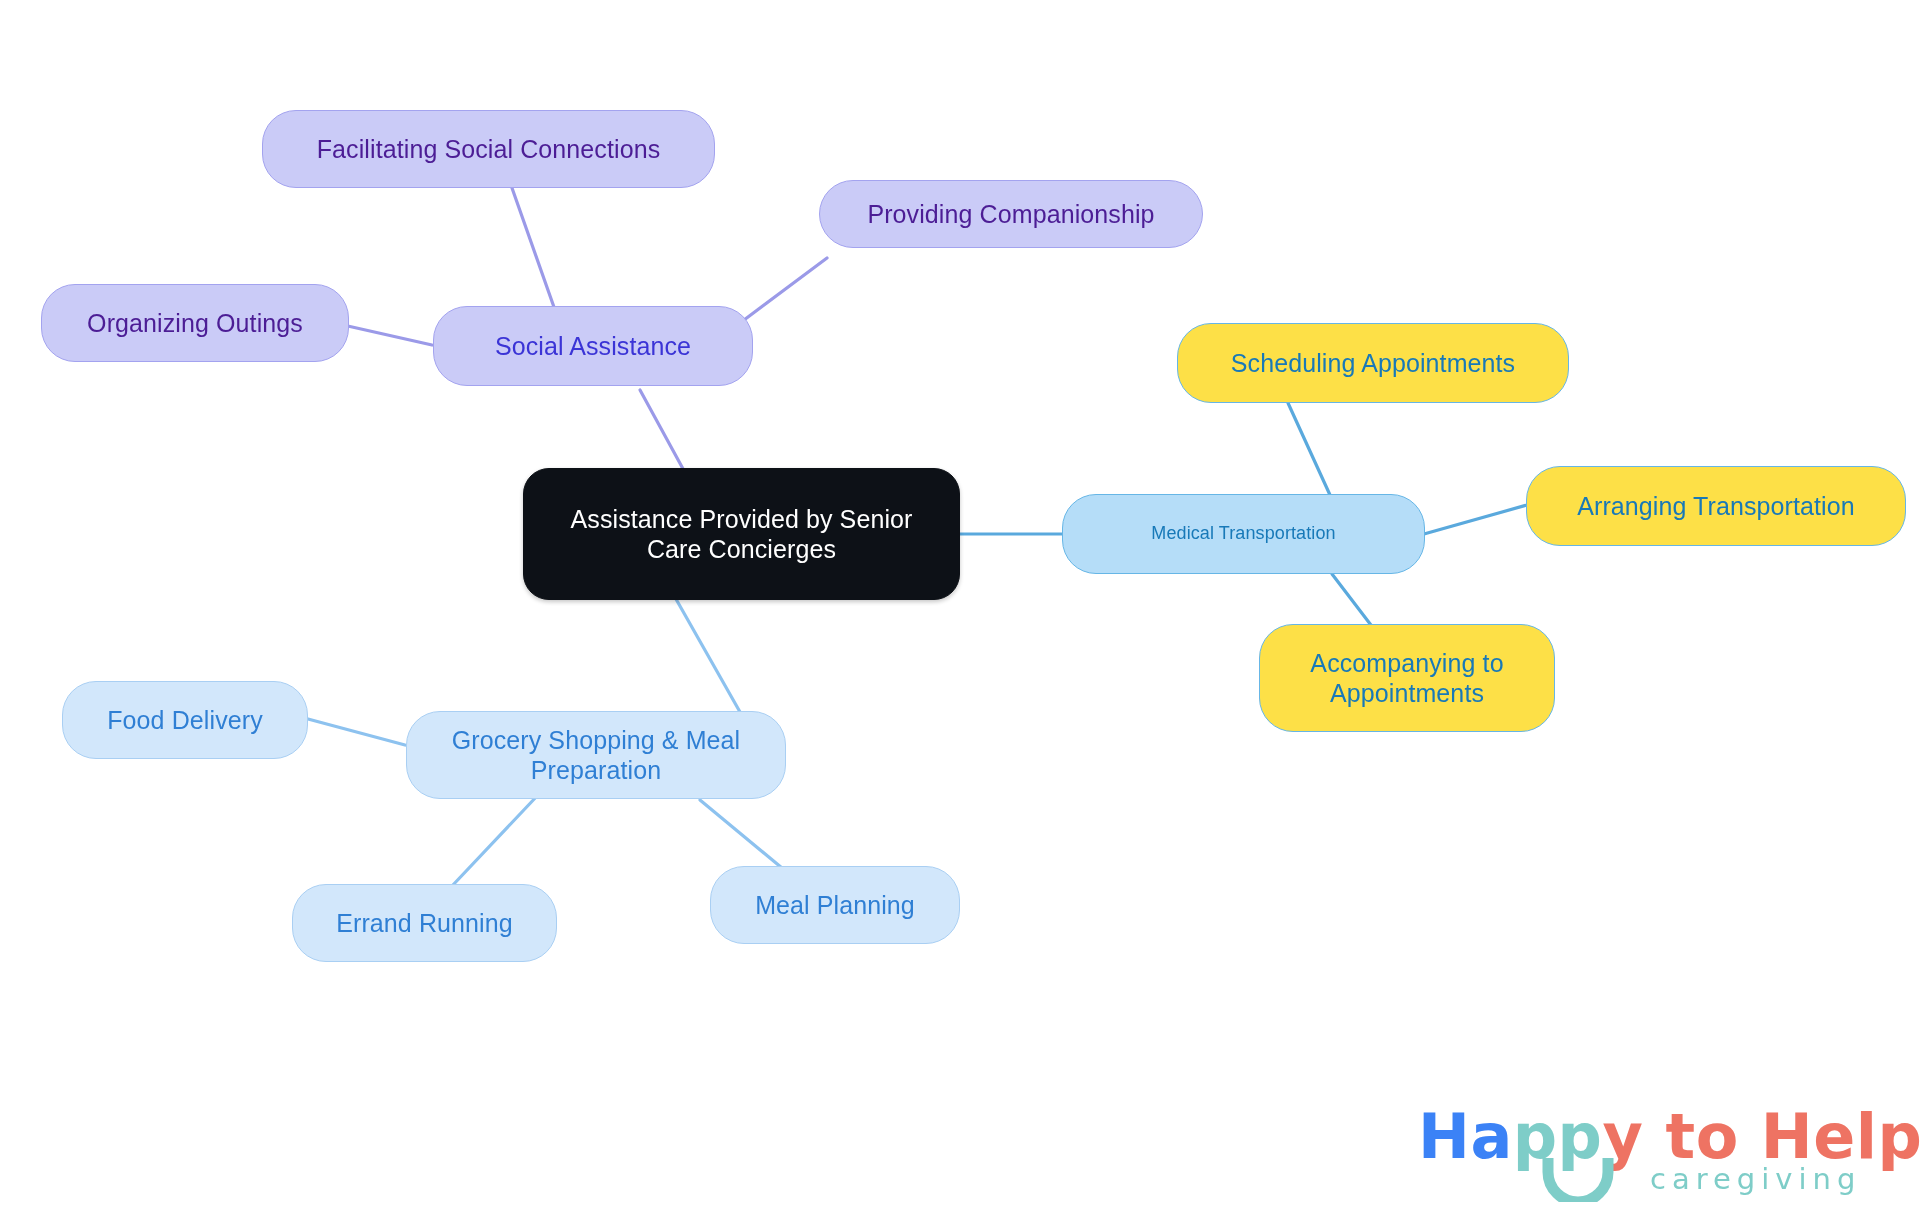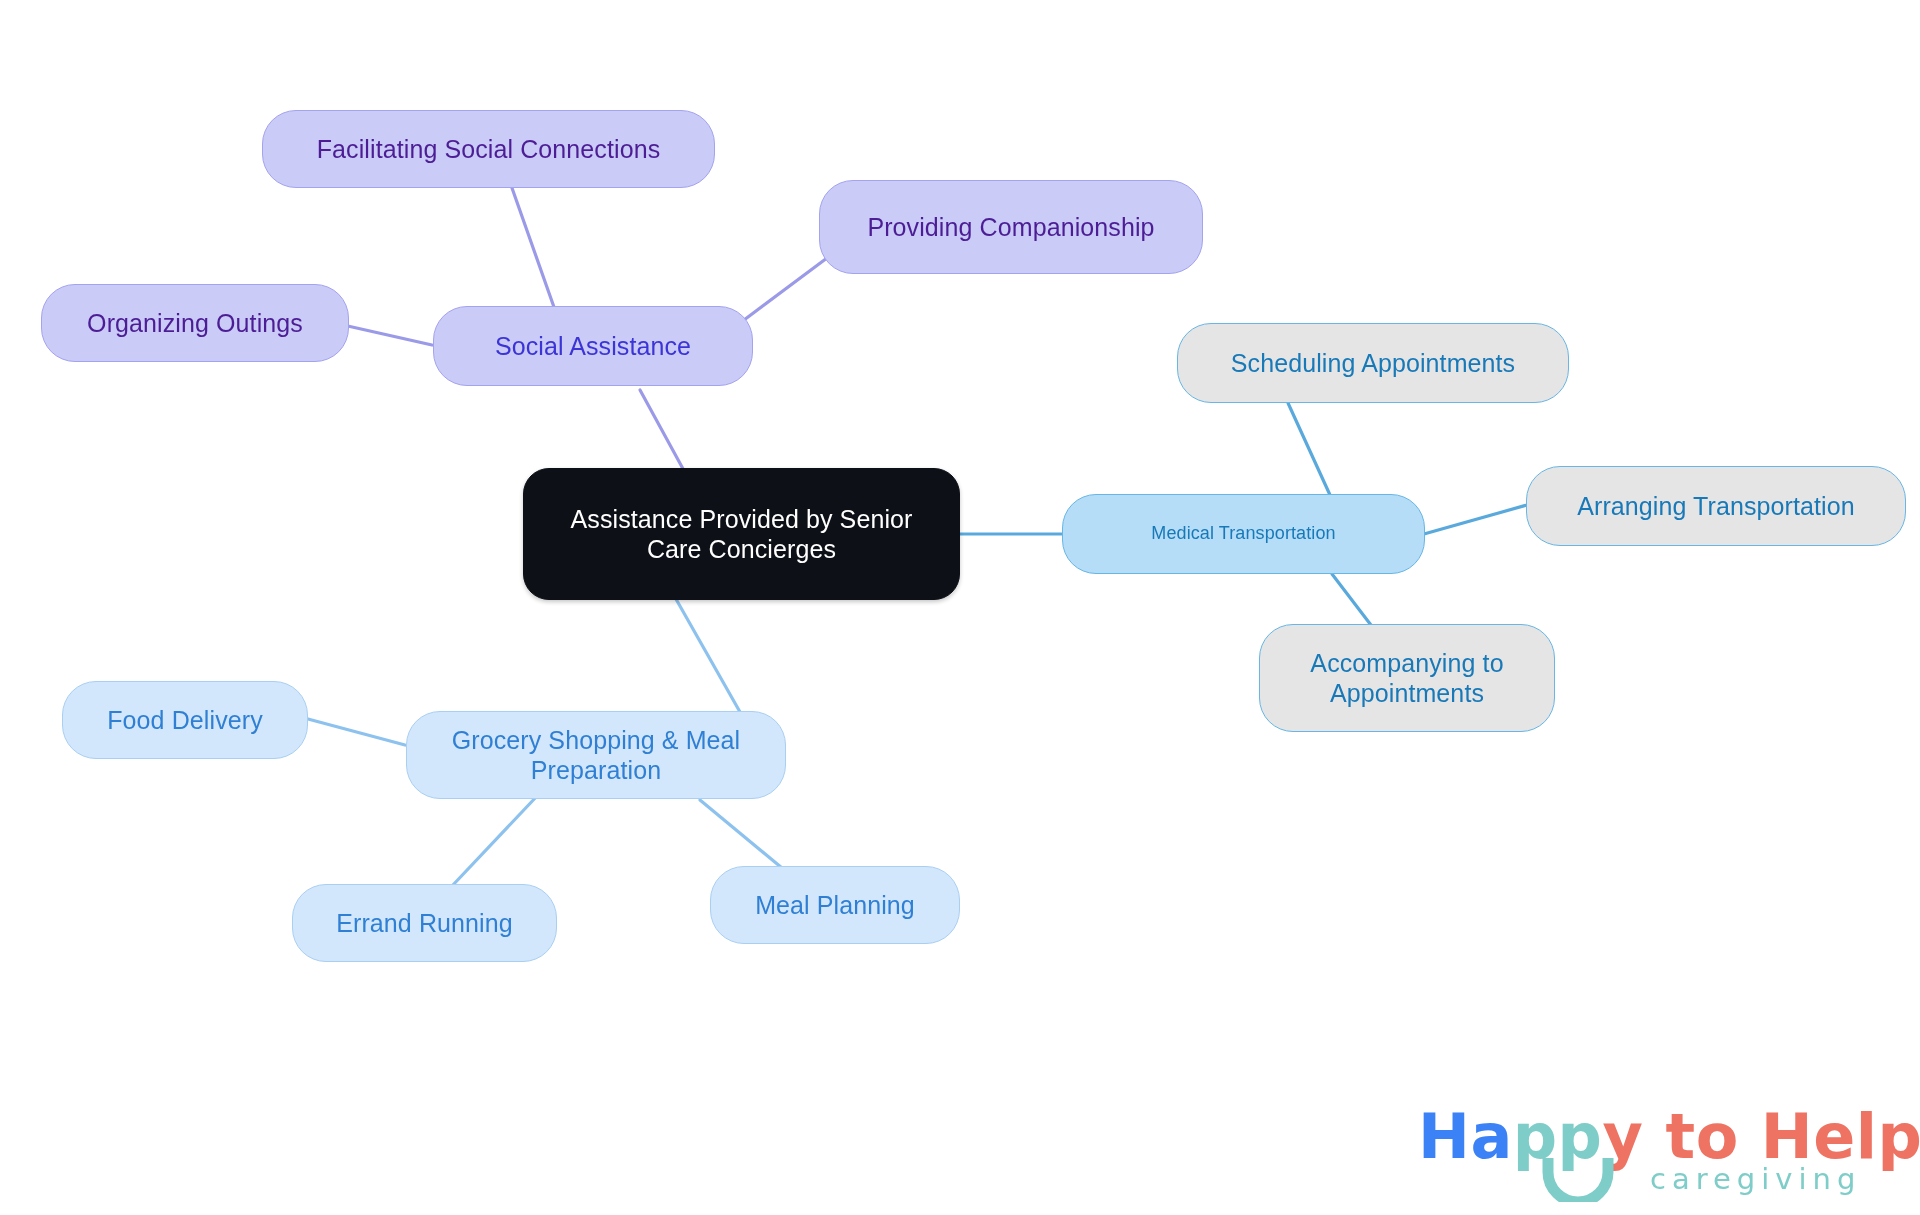--- a/index.html
+++ b/index.html
@@ -60,21 +60,21 @@
     font-size: 25px;
   }
   .node-branch-blue {
     background: #b5ddf8;
     color: #1879b8;
     border: 1.6px solid #66b6e6;
     border-radius: 34px;
     font-size: 18px;
   }
   .node-leaf-blue {
-    background: #e5e5e5;
+    background: #fde047;
     color: #1879b8;
     border: 1.6px solid #66b6e6;
     border-radius: 34px;
     font-size: 25px;
   }
   .node-branch-lightblue {
     background: #d2e7fb;
     color: #2f7fd4;
     border: 1.6px solid #a9cff3;
     border-radius: 34px;
@@ -167,21 +167,21 @@
   </div>
 
   <div class="node node-branch-purple" style="left:433px; top:306px; width:320px; height:80px;">
     <span class="node-label">Social Assistance</span>
   </div>
 
   <div class="node node-leaf-purple" style="left:262px; top:110px; width:453px; height:78px;">
     <span class="node-label">Facilitating Social Connections</span>
   </div>
 
-  <div class="node node-leaf-purple" style="left:819px; top:180px; width:384px; height:94px;">
+  <div class="node node-leaf-purple" style="left:819px; top:180px; width:384px; height:68px;">
     <span class="node-label">Providing Companionship</span>
   </div>
 
   <div class="node node-leaf-purple" style="left:41px; top:284px; width:308px; height:78px;">
     <span class="node-label">Organizing Outings</span>
   </div>
 
   <div class="node node-branch-blue" style="left:1062px; top:494px; width:363px; height:80px;">
     <span class="node-label">Medical Transportation</span>
   </div>

